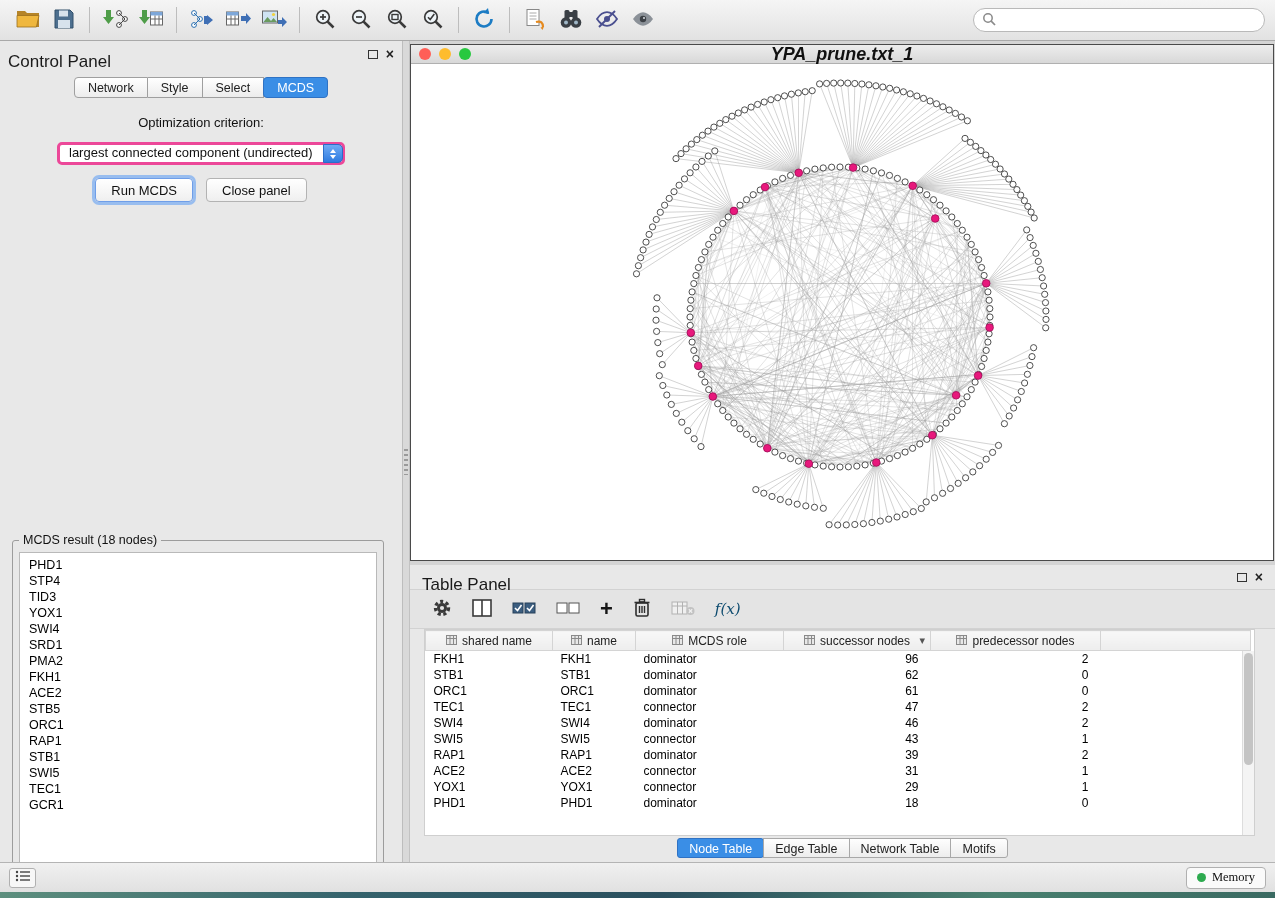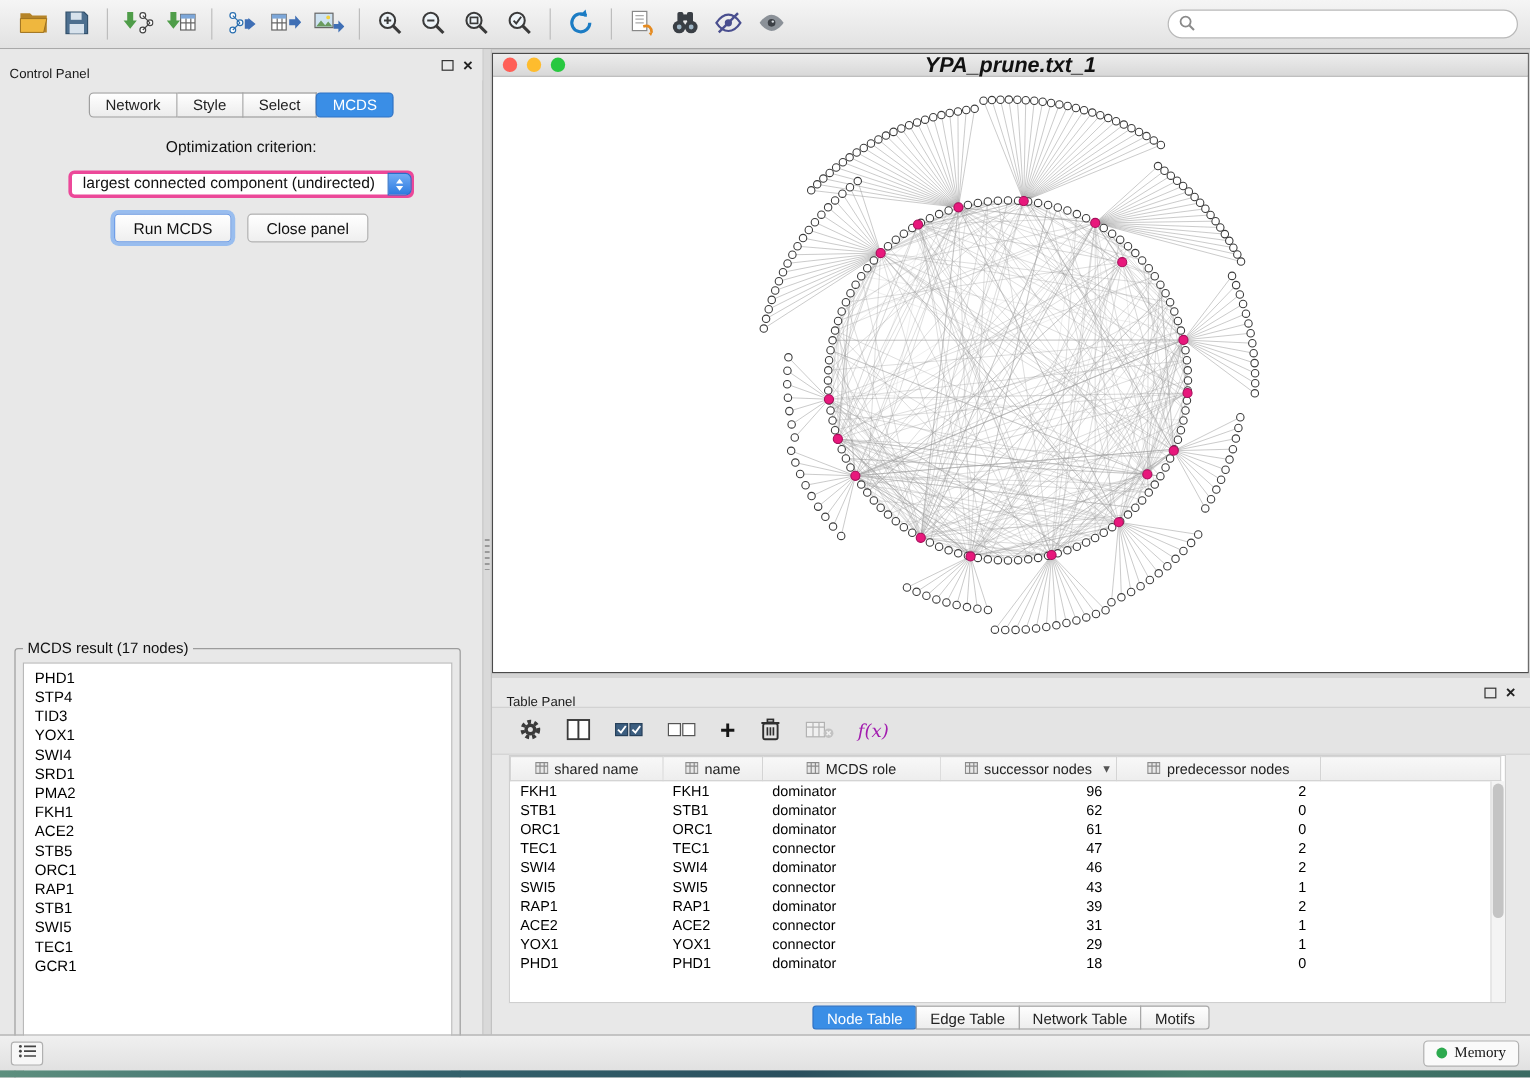--- a/index.html
+++ b/index.html
@@ -11,21 +11,21 @@
   .toolbar{position:absolute;left:0;top:0;width:1275px;height:41px;background:linear-gradient(#f5f5f5,#e2e2e2);border-bottom:1px solid #a9a9a9;display:flex;align-items:center;padding:0 10px;}
   .tbtn{width:36px;height:32px;display:flex;align-items:center;justify-content:center;border-radius:4px;flex:0 0 auto;}
   .tsep{width:1px;height:26px;background:#bdbdbd;margin:0 7px;flex:0 0 auto;}
   .toolbar .spacer{flex:1;}
   .search-box{width:292px;height:24px;background:#fff;border:1px solid #b9b9b9;border-radius:12px;display:flex;align-items:center;padding:0 8px;gap:6px;}
   .search-box input{border:none;outline:none;flex:1;font:12.5px "Liberation Sans",sans-serif;background:transparent;}
 
   
   .control-panel{position:absolute;left:0;top:41px;width:403px;height:821px;background:#e8e8e8;border-right:1px solid #bdbdbd;}
   .panel-titlebar{height:26px;display:flex;align-items:center;padding:0 8px;background:#e8e8e8;}
-  .panel-title{font-size:11px;color:#1a1a1a;margin-top:16px;}
+  .panel-title{font-size:17px;color:#1a1a1a;margin-top:16px;}
   .panel-controls{margin-left:auto;display:flex;align-items:center;gap:8px;}
   .float-box{width:10px;height:9px;border:1.5px solid #333;display:inline-block;}
   .close-x{font-size:14px;font-weight:bold;color:#222;line-height:12px;}
   .cp-tabs{display:flex;justify-content:center;margin-top:10px;}
   .cp-tab{height:21px;line-height:21px;padding:0 13px;background:linear-gradient(#ffffff,#ececec);border:1px solid #9f9f9f;border-left:none;font-size:12.5px;color:#222;cursor:default;}
   .cp-tab:first-child{border-left:1px solid #9f9f9f;border-radius:4px 0 0 4px;}
   .cp-tab:last-child{border-radius:0 4px 4px 0;}
   .cp-tab.active{background:var(--accent);color:#fff;border:1px solid #2f72c4;border-radius:4px;margin-left:-1px;}
   .cp-body{position:relative;height:calc(100% - 60px);}
   .opt-label{text-align:center;margin-top:17px;font-size:13px;color:#111;}
@@ -51,21 +51,21 @@
   .tl{width:12px;height:12px;border-radius:50%;flex:0 0 auto;}
   .net-title{position:absolute;left:0;right:0;text-align:center;font-size:18px;font-weight:600;color:#111;font-style:italic;}
   #network-svg{display:block;width:862px;height:496px;background:#fff;}
 
   
   .table-panel{position:absolute;left:410px;top:565px;width:865px;height:297px;background:#e8e8e8;}
   .tp-titlebar{height:24px;display:flex;align-items:center;padding:0 12px;}
   .tp-toolbar{height:40px;display:flex;align-items:center;gap:20px;padding:0 22px;background:#e4e4e4;border-top:1px solid #d2d2d2;border-bottom:1px solid #d2d2d2;}
   .tp-icon{display:flex;align-items:center;justify-content:center;}
   .plus-glyph{font-size:22px;font-weight:bold;color:#161616;line-height:20px;}
-  .fx-glyph{font:italic 15px "DejaVu Serif",serif;color:#a21caf;text-align:right;}
+  .fx-glyph{font:italic 15px "DejaVu Serif",serif;color:#0c4a6e;text-align:right;}
   .table-area{position:absolute;left:14px;right:20px;top:64px;height:207px;background:#fff;border:1px solid #cfcfcf;}
   .node-table{border-collapse:collapse;table-layout:fixed;width:825px;font-size:12px;}
   .node-table th{height:20px;background:linear-gradient(#f8f8f8,#ededed);border:1px solid #d4d4d4;font-weight:normal;color:#222;padding:0 4px;position:relative;}
   .th-inner{display:flex;align-items:center;justify-content:center;gap:5px;font-size:12px;}
   .sort-arrow{position:absolute;right:5px;top:3px;color:#555;font-size:11px;}
   .node-table td{height:16px;line-height:16px;padding:0 10px 0 8px;white-space:nowrap;overflow:hidden;color:#000;}
   .node-table td.num{text-align:right;padding-right:12px;}
   .vscroll{position:absolute;top:21px;right:0;bottom:0;width:12px;background:#f4f4f4;border-left:1px solid #ddd;}
   .vthumb{position:absolute;top:2px;left:1px;width:9px;height:112px;background:#c4c4c4;border-radius:5px;}
   .tp-tabs{position:absolute;bottom:4px;left:0;right:0;display:flex;justify-content:center;}
@@ -254,21 +254,21 @@
         <span class="combo-btn">
             <span class="tri-up"></span>
             <span class="tri-down"></span>
           </span>
       </div>
       <div class="btn-row">
         <button class="btn focused">Run MCDS</button>
         <button class="btn">Close panel</button>
       </div>
       <fieldset class="groupbox">
-        <legend>MCDS result (17 nodes)</legend>
+        <legend>MCDS result (18 nodes)</legend>
         <div class="result-list">
             <div class="result-item">PHD1</div>
             <div class="result-item">STP4</div>
             <div class="result-item">TID3</div>
             <div class="result-item">YOX1</div>
             <div class="result-item">SWI4</div>
             <div class="result-item">SRD1</div>
             <div class="result-item">PMA2</div>
             <div class="result-item">FKH1</div>
             <div class="result-item">ACE2</div>

